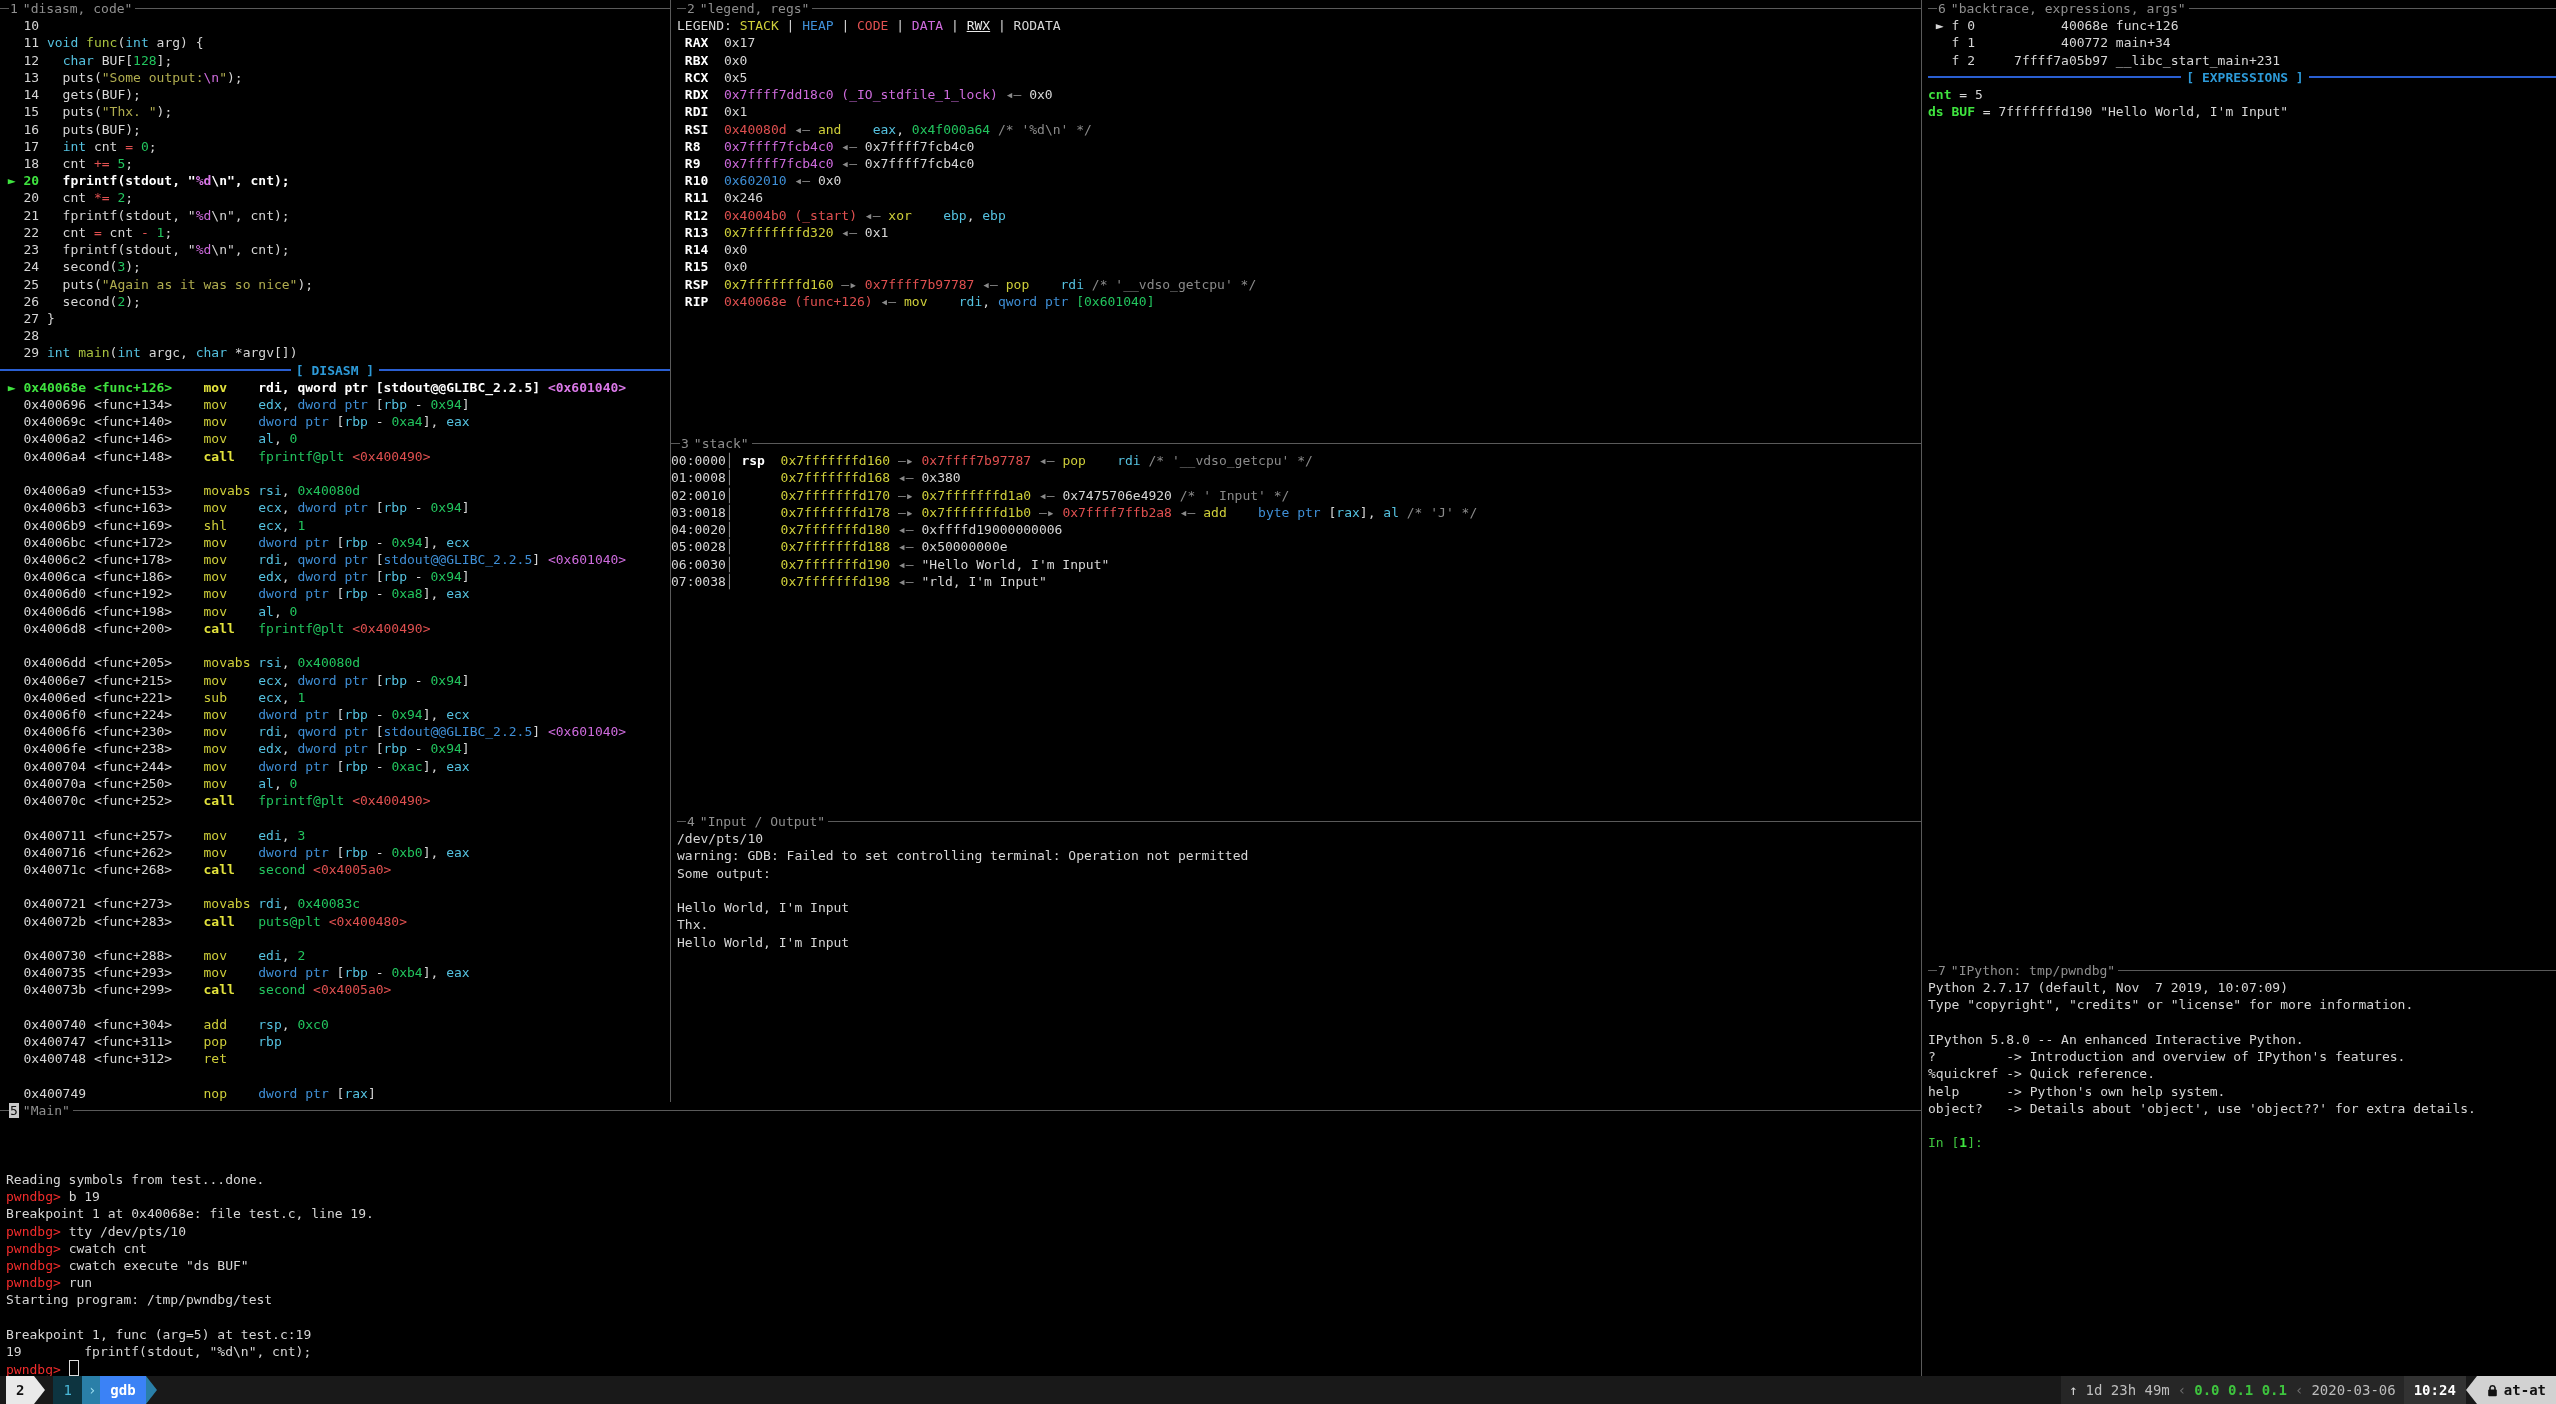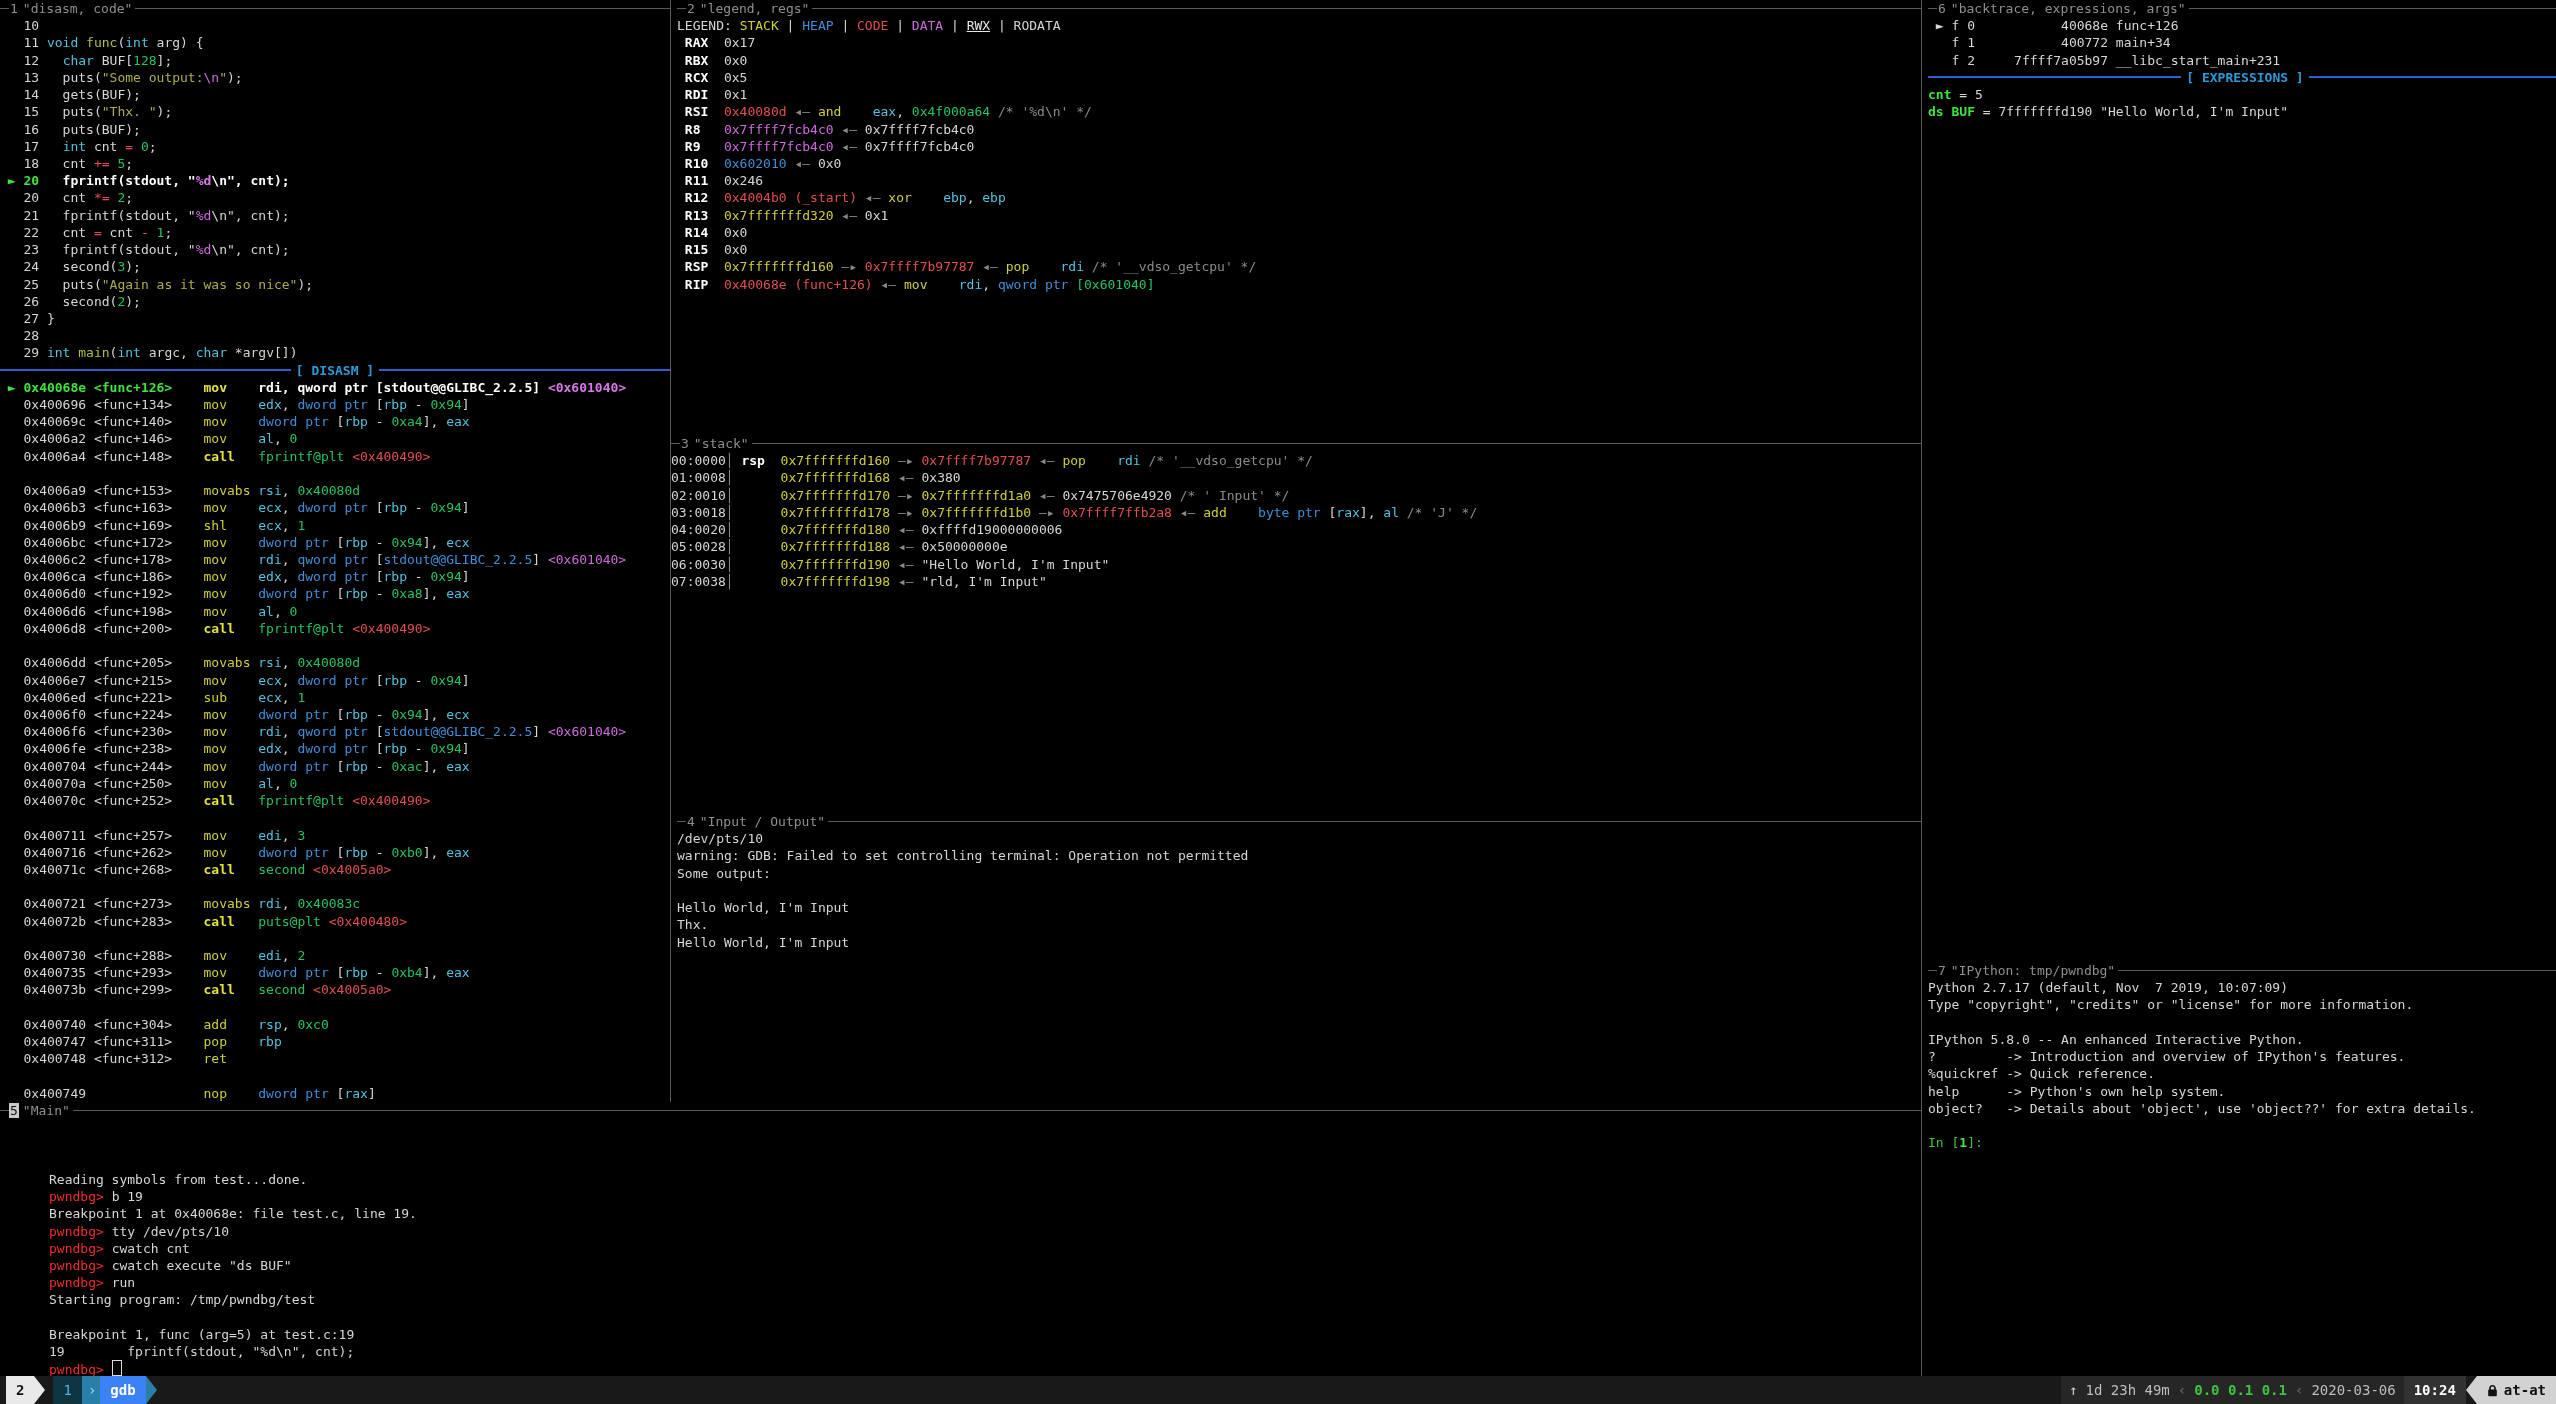--- a/index.html
+++ b/index.html
@@ -152,20 +152,21 @@
       <span class="ptick"></span>
       <span class="pnum">2</span>
       <span class="ptxt">"legend, regs"</span>
       <span class="pfill"></span>
     </div>
     <div class="lines">
         <div class="row"><span class="x-w">LEGEND: </span><span class="x-y">STACK</span><span class="x-w"> | </span><span class="x-b">HEAP</span><span class="x-w"> | </span><span class="x-r">CODE</span><span class="x-w"> | </span><span class="x-m">DATA</span><span class="x-w"> | </span><span class="x-wul">RWX</span><span class="x-w"> | </span><span class="x-w">RODATA</span></div>
         <div class="row"><span class="x-wb"> RAX  </span><span class="x-w">0x17</span></div>
         <div class="row"><span class="x-wb"> RBX  </span><span class="x-w">0x0</span></div>
         <div class="row"><span class="x-wb"> RCX  </span><span class="x-w">0x5</span></div>
+        <div class="row"><span class="x-wb"> RDX  </span><span class="x-m">0x7ffff7dd18c0 (_IO_stdfile_1_lock)</span><span class="x-g"> ◂— </span><span class="x-w">0x0</span></div>
         <div class="row"><span class="x-wb"> RDI  </span><span class="x-w">0x1</span></div>
         <div class="row"><span class="x-wb"> RSI  </span><span class="x-r">0x40080d</span><span class="x-g"> ◂— </span><span class="x-y">and</span><span class="x-w">    </span><span class="x-c">eax</span><span class="x-w">, </span><span class="x-p">0x4f000a64</span><span class="x-g"> /* '%d\n' */</span></div>
         <div class="row"><span class="x-wb"> R8   </span><span class="x-m">0x7ffff7fcb4c0</span><span class="x-g"> ◂— </span><span class="x-w">0x7ffff7fcb4c0</span></div>
         <div class="row"><span class="x-wb"> R9   </span><span class="x-m">0x7ffff7fcb4c0</span><span class="x-g"> ◂— </span><span class="x-w">0x7ffff7fcb4c0</span></div>
         <div class="row"><span class="x-wb"> R10  </span><span class="x-b">0x602010</span><span class="x-g"> ◂— </span><span class="x-w">0x0</span></div>
         <div class="row"><span class="x-wb"> R11  </span><span class="x-w">0x246</span></div>
         <div class="row"><span class="x-wb"> R12  </span><span class="x-r">0x4004b0 (_start)</span><span class="x-g"> ◂— </span><span class="x-y">xor</span><span class="x-w">    </span><span class="x-c">ebp</span><span class="x-w">, </span><span class="x-c">ebp</span></div>
         <div class="row"><span class="x-wb"> R13  </span><span class="x-y">0x7fffffffd320</span><span class="x-g"> ◂— </span><span class="x-w">0x1</span></div>
         <div class="row"><span class="x-wb"> R14  </span><span class="x-w">0x0</span></div>
         <div class="row"><span class="x-wb"> R15  </span><span class="x-w">0x0</span></div>
@@ -211,21 +212,21 @@
       </div>
   </section>
 
   <section class="pane" id="pane-main">
     <div class="ptitle">
       <span class="ptick"></span>
       <span class="pnum rev">5</span>
       <span class="ptxt">"Main"</span>
       <span class="pfill"></span>
     </div>
-    <div class="lines" style="padding-left:6px;margin-left:43px;">
+    <div class="lines" style="padding-left:6px;">
         <div class="row">&nbsp;</div>
         <div class="row">&nbsp;</div>
         <div class="row">&nbsp;</div>
         <div class="row"><span class="x-w">Reading symbols from test...done.</span></div>
         <div class="row"><span class="x-rb">pwndbg&gt; </span><span class="x-w">b 19</span></div>
         <div class="row"><span class="x-w">Breakpoint 1 at 0x40068e: file test.c, line 19.</span></div>
         <div class="row"><span class="x-rb">pwndbg&gt; </span><span class="x-w">tty /dev/pts/10</span></div>
         <div class="row"><span class="x-rb">pwndbg&gt; </span><span class="x-w">cwatch cnt</span></div>
         <div class="row"><span class="x-rb">pwndbg&gt; </span><span class="x-w">cwatch execute "ds BUF"</span></div>
         <div class="row"><span class="x-rb">pwndbg&gt; </span><span class="x-w">run</span></div>

